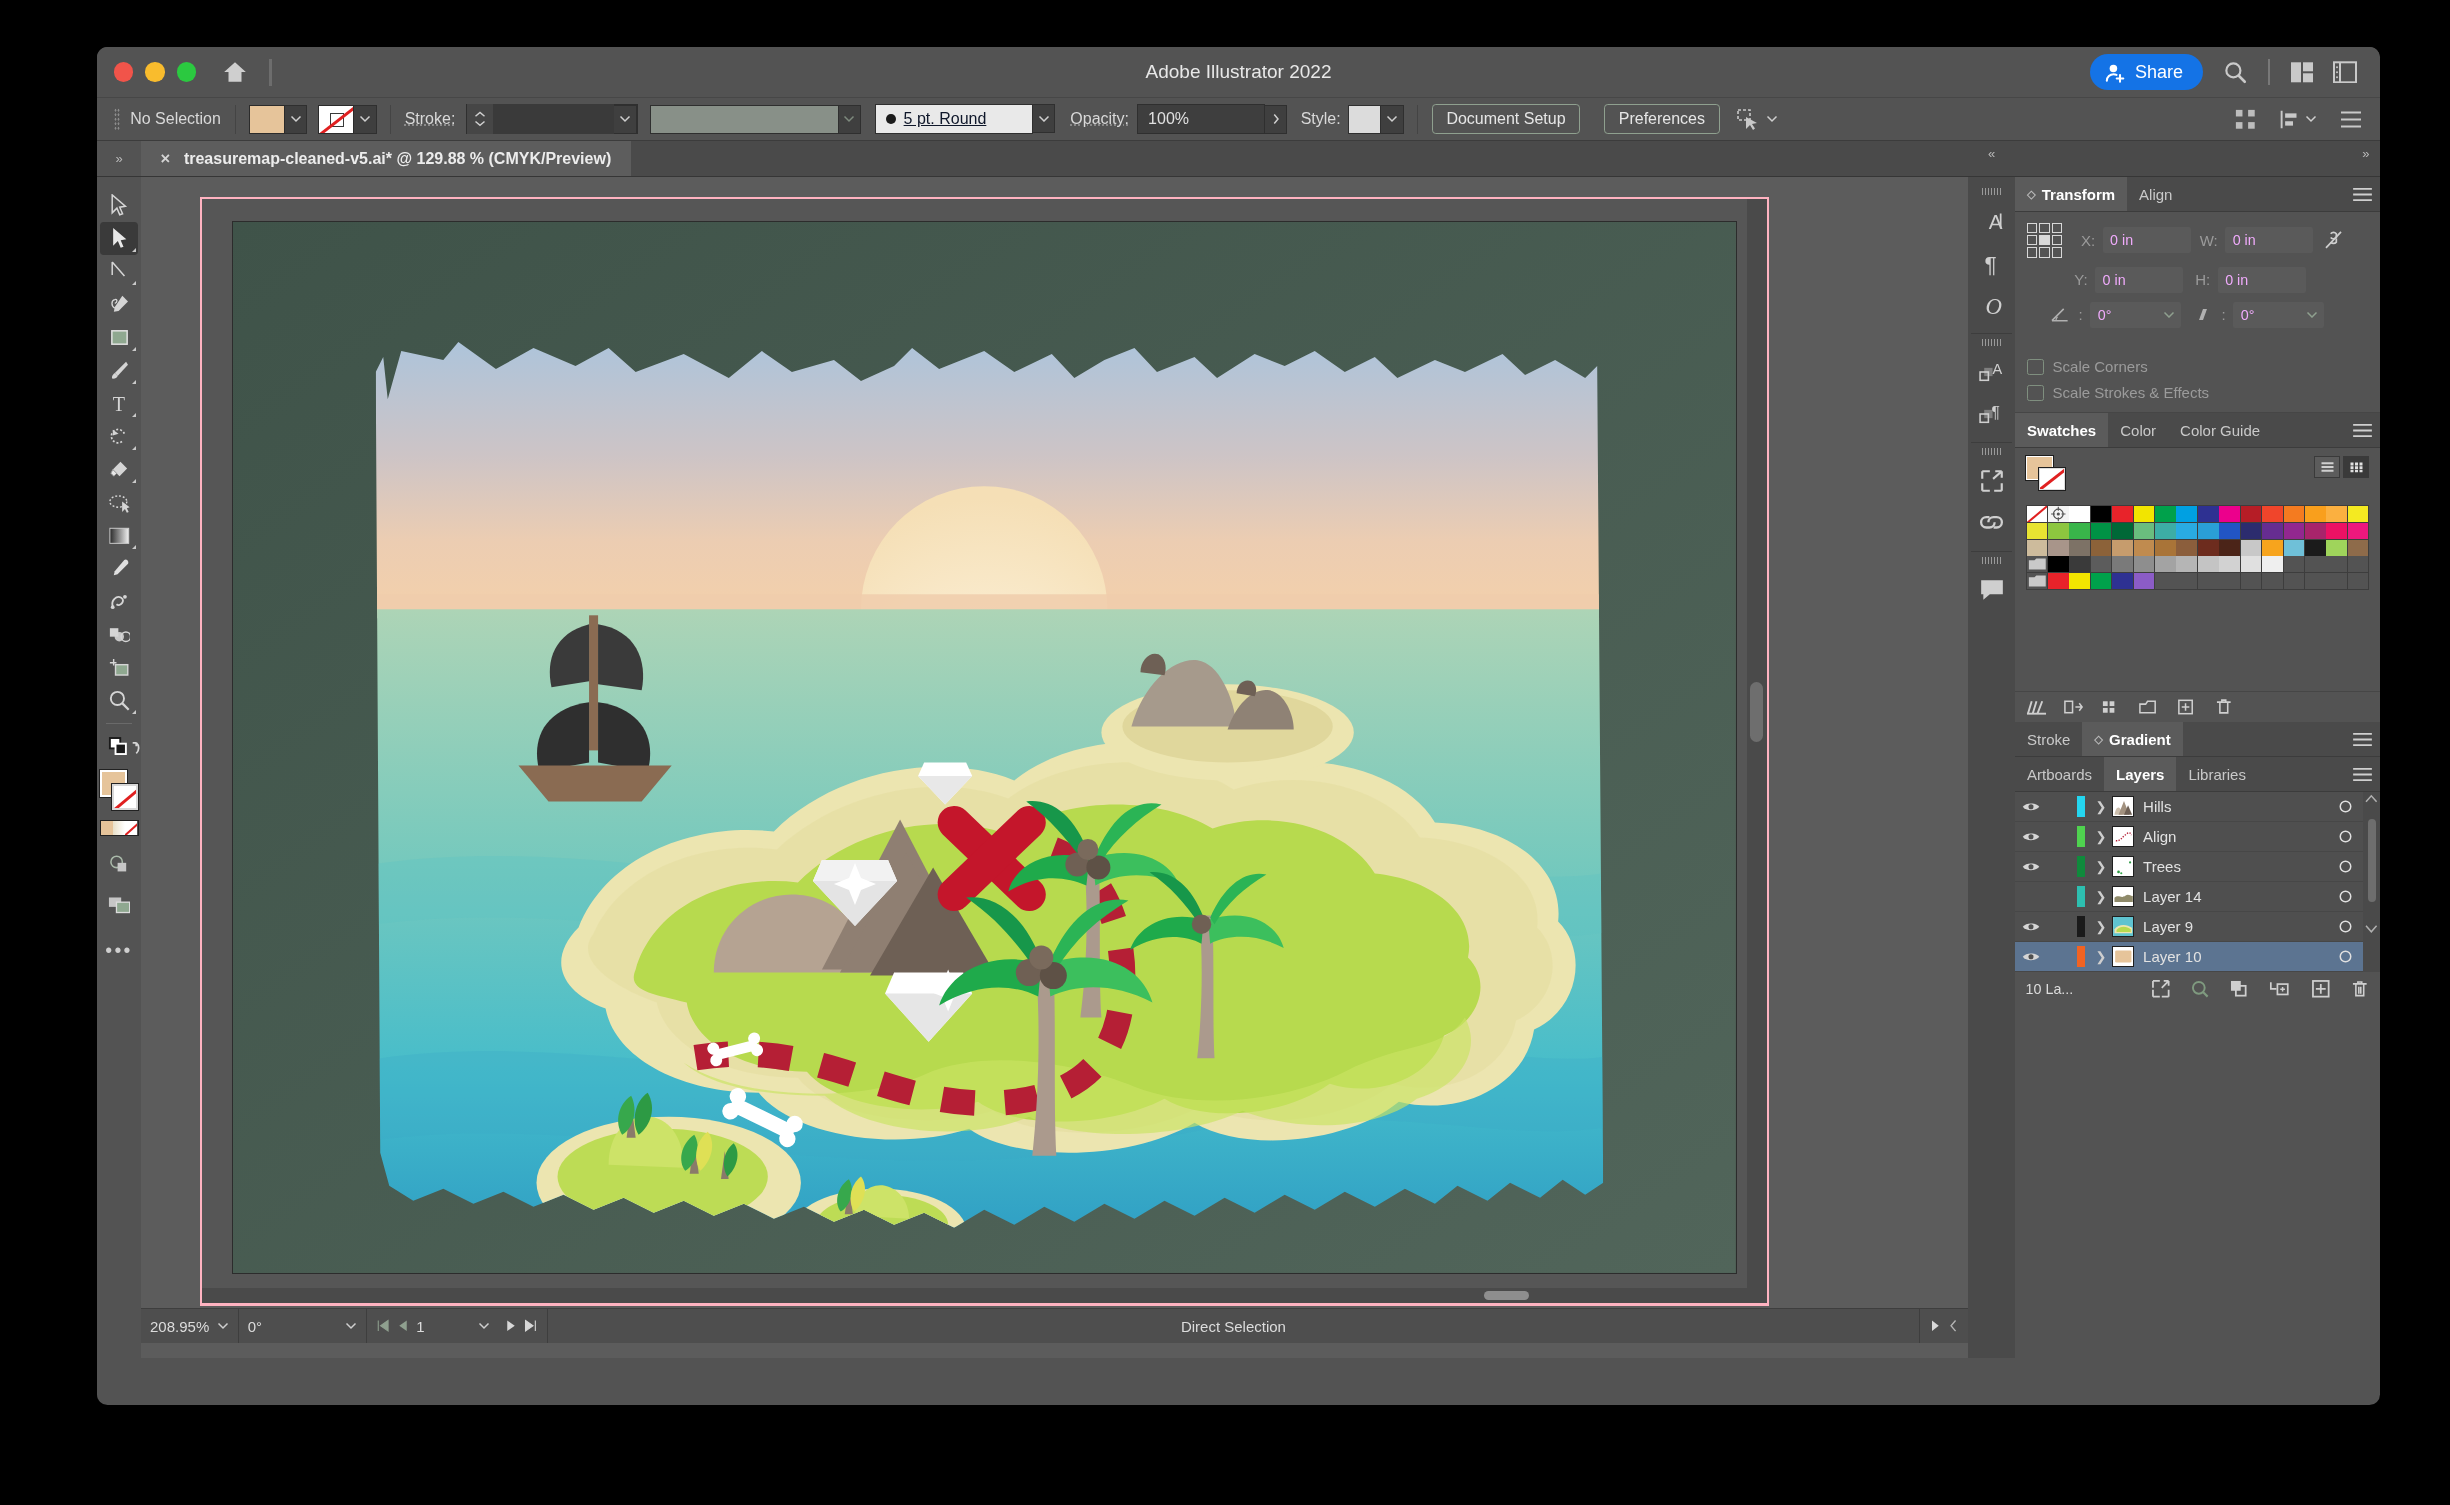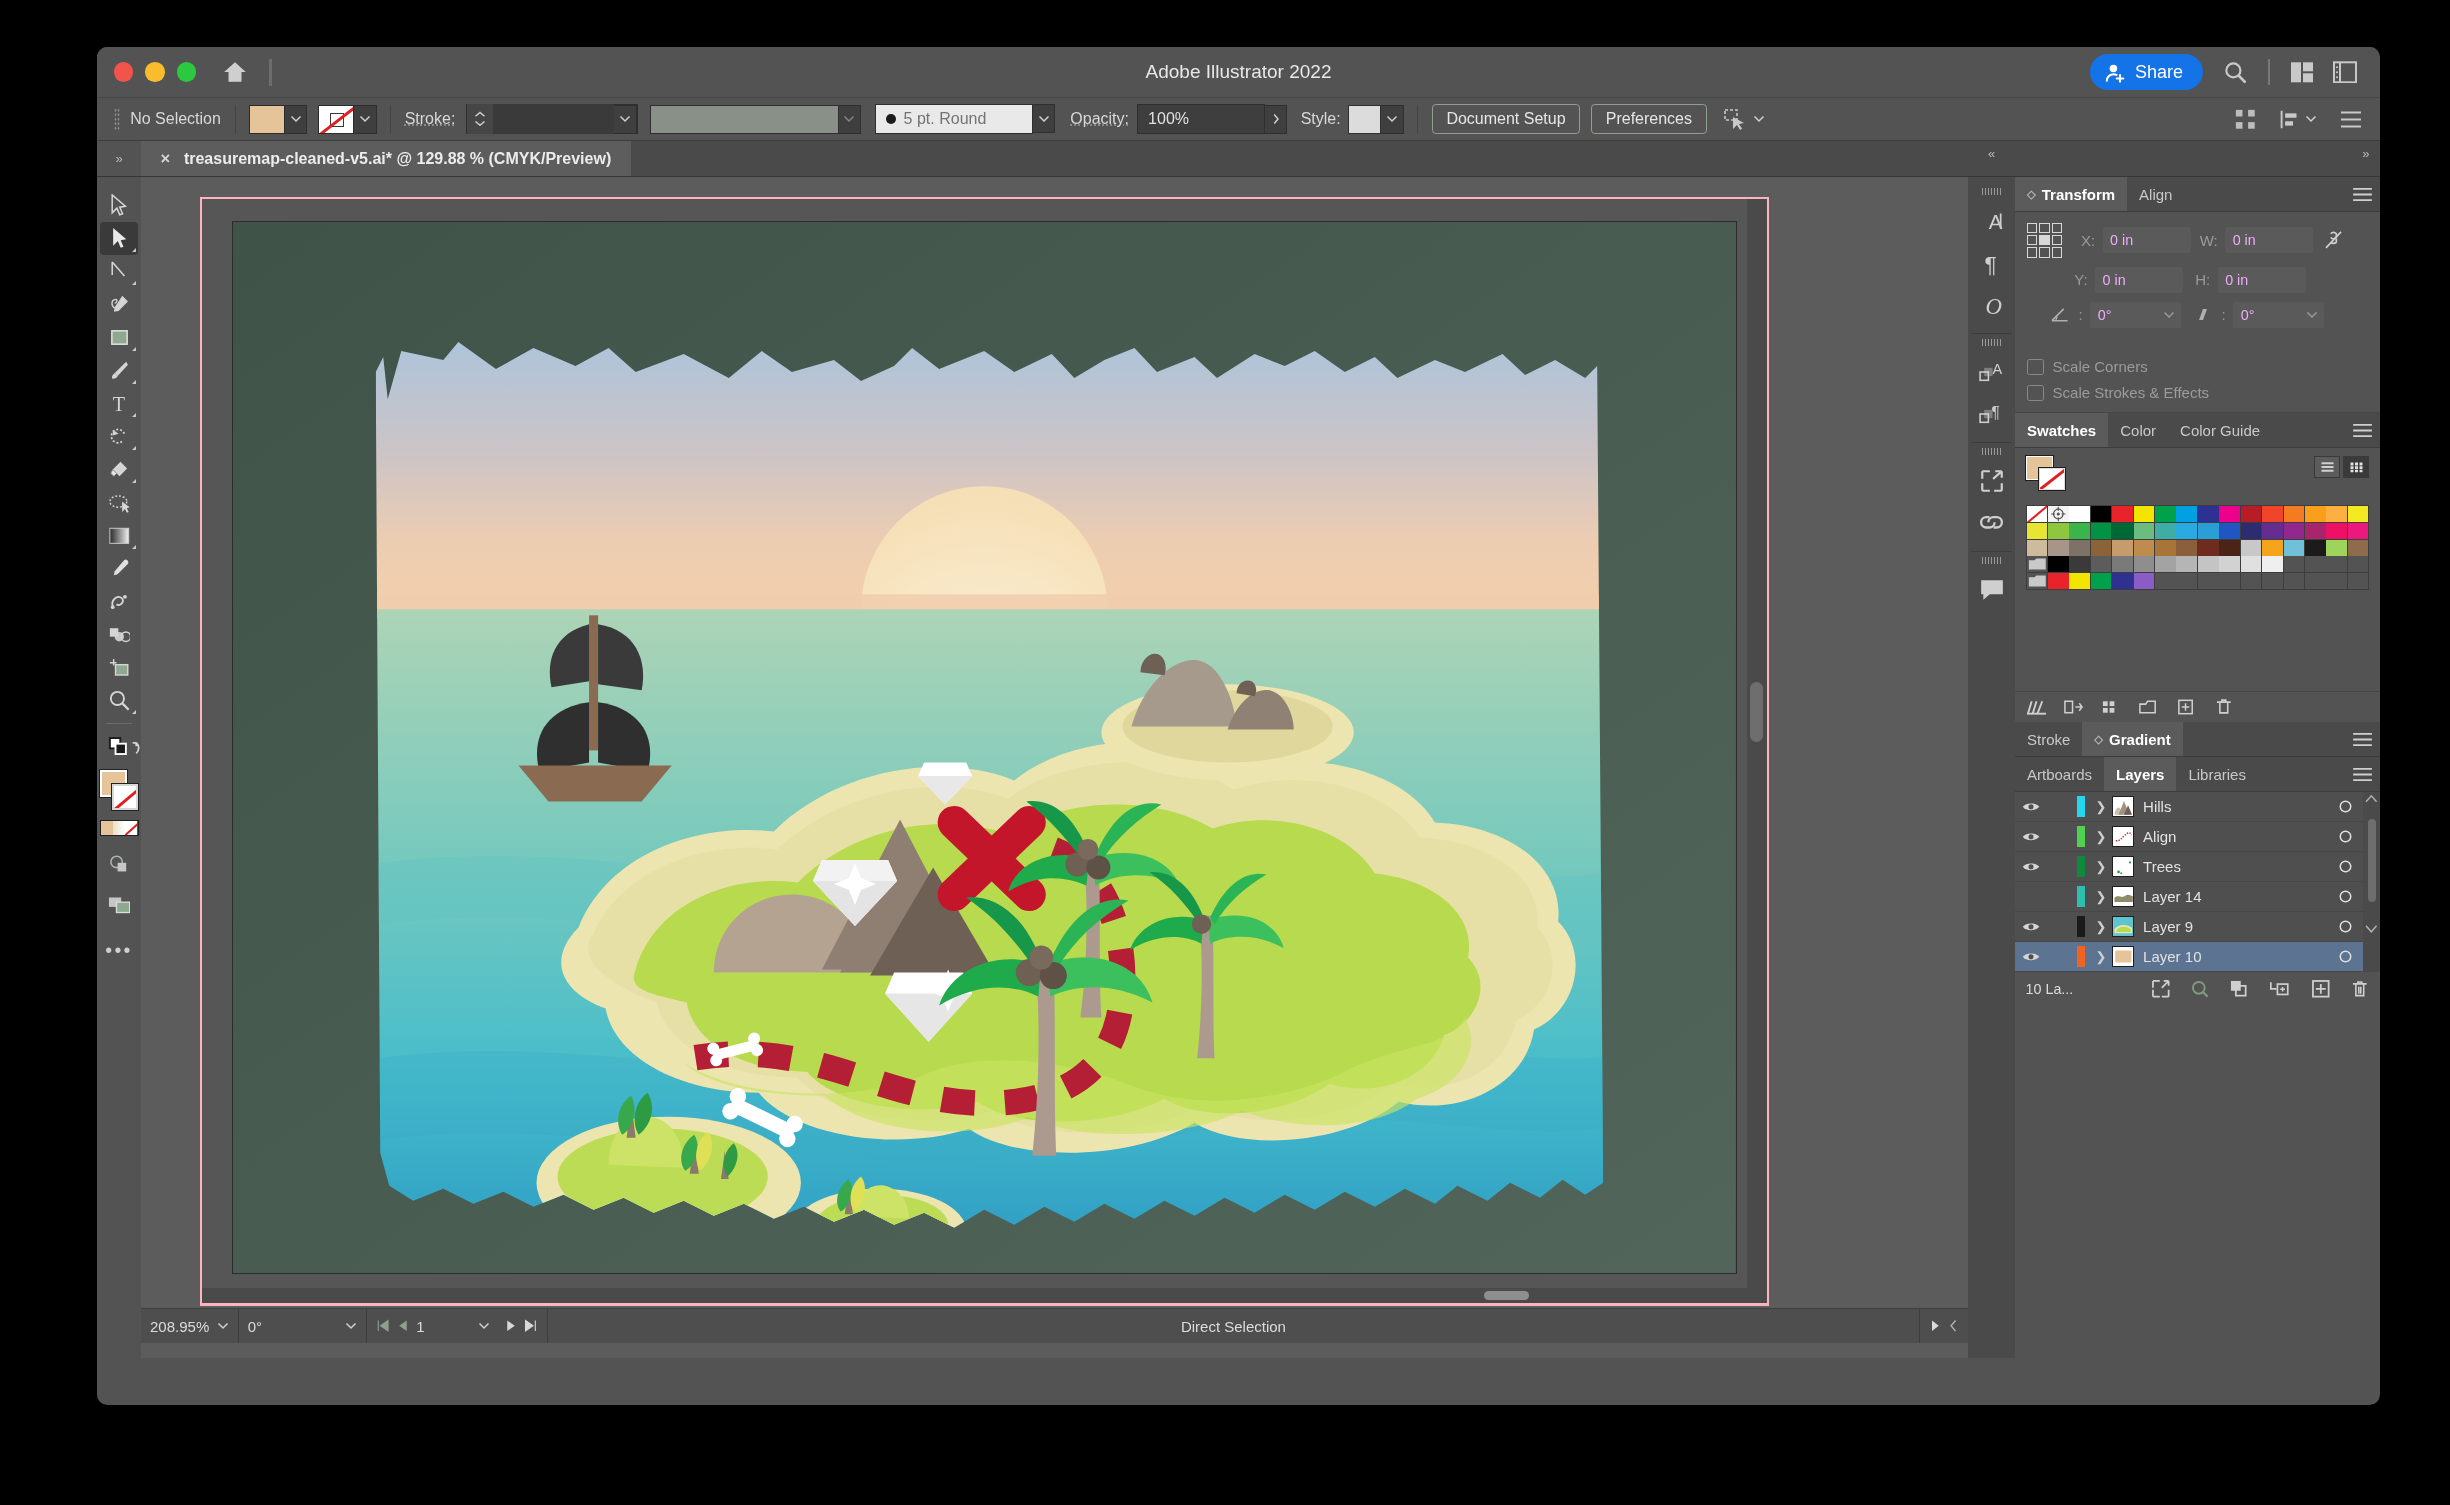--- a/index.html
+++ b/index.html
@@ -88,23 +88,23 @@
   }
   .spin-arrows {
     width:26px; height:30px; display:flex; flex-direction:column;
     align-items:center; justify-content:center; gap:1.5px; background:#464646;
   }
   .spin-input { width: 121px; height: 30px; background:#3a3a3a; }
   .wide-field {
     width: 189px; height: 29px; background: #889088; border: 0.8px solid #2f2f2f;
   }
   .dashfield {
-    width: 158px; height: 30px; background:#e9e9e9; color:#737373;
+    width: 158px; height: 30px; background:#e9e9e9; color:#0f172a;
     display:flex; align-items:center; gap:7.5px; padding-left:10.6px;
-    border:0.8px solid #2f2f2f; font-size:16px;
+    border:0.8px solid #2f2f2f; font-size:16px;text-decoration:underline;
   }
   .dot { width:9.8px; height:9.8px; border-radius:50%; background:#1b1b1b; }
   .opacity-field {
     width:128px; height:30px; background:#3e3e3e; border:0.8px solid #2f2f2f;
     display:flex; align-items:center; padding-left:10.6px; color:#e0e0e0;
   }
   .style-swatch { width:33px; height:29px; background:#dcdcdc; border:0.8px solid #2f2f2f; }
   .btn-outline {
     border:0.8px solid #8fa08f; border-radius:3.8px; padding:5.3px 13.6px;
     color:#e6e6e6; font-size:16px; background:transparent;
@@ -471,21 +471,21 @@
       <div class="style-swatch"></div>
       <div class="chev">
         <svg width="12" height="7.5" viewBox="0 0 16 10">
             <path d="M2 2 L8 8 L14 2" stroke="#cfcfcf" stroke-width="2" fill="none"></path>
           </svg>
       </div>
     </div>
 
     <div class="cb-sep"></div>
     <div class="btn-outline">Document Setup</div>
-    <div class="btn-outline" style="margin-left:11px">Preferences</div>
+    <div class="btn-outline" style="margin-left:24px">Preferences</div>
 
     <svg width="26" height="24" viewBox="0 0 24 24" style="margin-left:15px">
       <rect x="2" y="3" width="12" height="10" fill="none" stroke="#c9c9c9" stroke-width="1.6" stroke-dasharray="3 2"></rect>
       <path d="M10 10 L10 22 L14 18 L17 23 L19 21.5 L16 17 L21 16 Z" fill="#c9c9c9"></path>
     </svg>
     <div class="chev" style="background:transparent;border:none">
       <svg width="12" height="7.5" viewBox="0 0 16 10">
           <path d="M2 2 L8 8 L14 2" stroke="#cfcfcf" stroke-width="2" fill="none"></path>
         </svg>
     </div>

